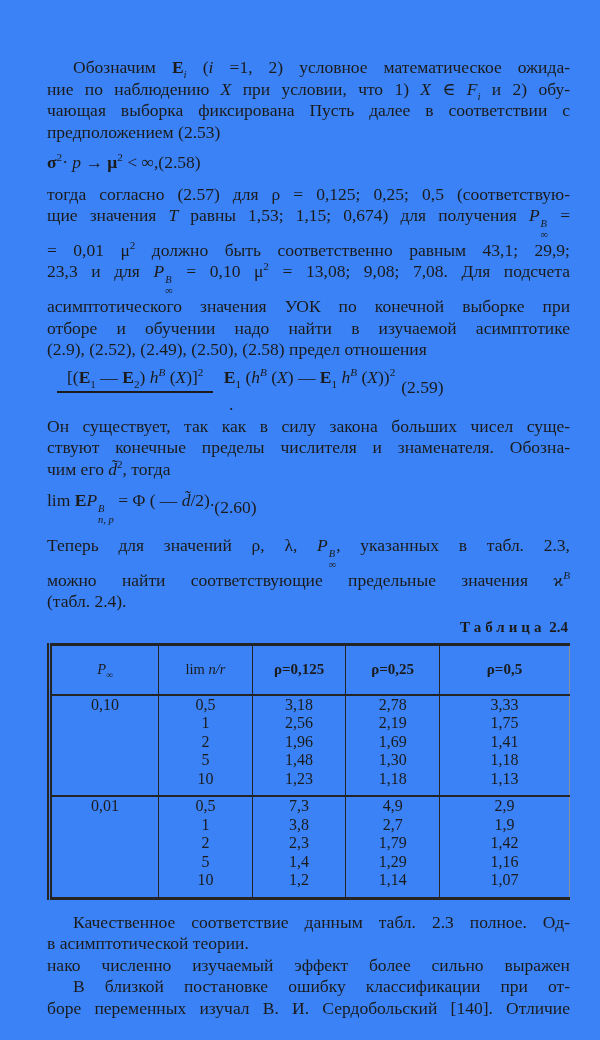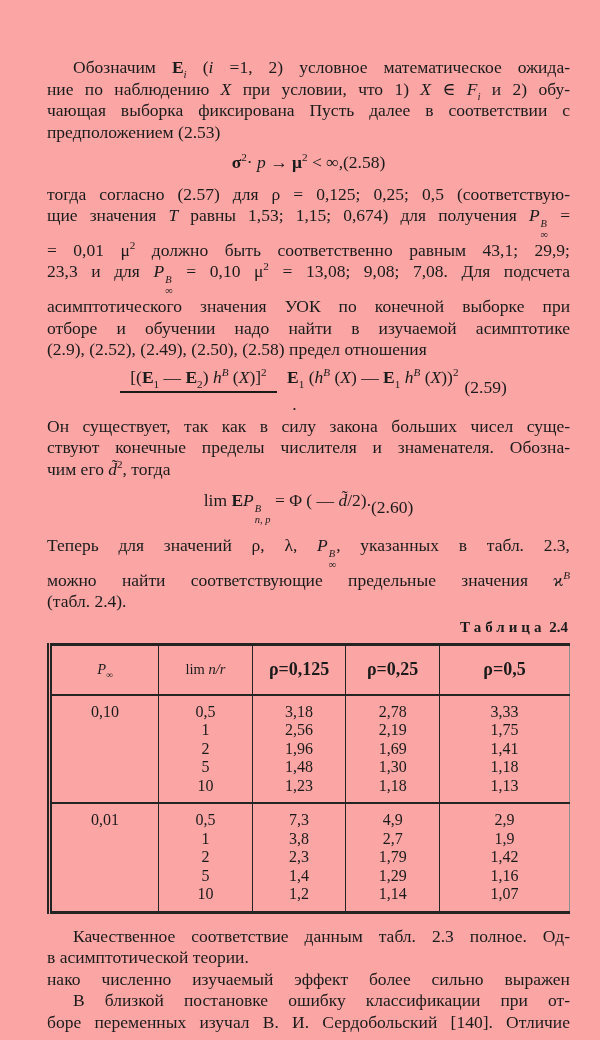--- a/index.html
+++ b/index.html
@@ -1,31 +1,31 @@
 <!DOCTYPE html>
 <html><head>
 <meta charset="utf-8">
 <style>
   html,body{margin:0;padding:0;background:#e8e8e6;}
   .page{
     position:relative;width:600px;height:1040px;margin:0 auto;
-    background:#fca5a5;color:#1b1b1b;overflow:hidden;
+    background:#3b82f6;color:#1b1b1b;overflow:hidden;
     font-family:"Liberation Serif","DejaVu Serif",serif;
     box-sizing:border-box;padding:57px 30px 0 47px;
     font-size:17.5px;line-height:21.5px;
   }
   .para{width:100%;}
   .ln{width:100%;}
   .jl{text-align:justify;text-align-last:justify;}
   .ind{text-indent:26px;}
   sup,sub{font-size:64%;line-height:0;}
   .ss{display:inline-flex;flex-direction:column;align-items:flex-start;
       vertical-align:-0.55em;font-size:60%;line-height:1.05;margin-left:1px;}
   
-  .eqrow{display:flex;justify-content:center;align-items:center;width:100%;}
+  .eqrow{display:flex;justify-content:flex-start;align-items:center;width:100%;}
   .eqnum{font-weight:normal;white-space:nowrap;}
   .eq258{margin:9px 0 10px 0;}
   .eq259{margin:6px 0 6px 0;}
   .eq260{margin:10px 0 10px 0;}
   .fracwrap{display:inline-flex;align-items:center;margin-left:10px;flex-direction:column;}
   .frac{display:inline-block;text-align:center;}
   .num{padding:0 10px 4px 10px;border-bottom:2px solid #1b1b1b;}
   .den{padding:4px 6px 0 6px;}
   .fper{margin-left:4px;transform:translateY(6px);}
   
@@ -34,24 +34,24 @@
   .tbl{
     width:100%;border-collapse:collapse;margin-top:5px;
     border-top:3px solid #242424;border-bottom:3px solid #242424;
     border-left:5px double #242424;border-right:1px solid #8f8f8f;
     font-size:16px;
   }
   .tbl th{
     border-bottom:2.5px solid #242424;padding:13px 4px;
     font-weight:normal;font-size:14.5px;text-align:center;
   }
-  .tbl th:nth-child(n+3){font-weight:bold;font-size:18px;}
+  .tbl th:nth-child(n+3){font-weight:bold;font-size:15px;}
   .tbl th:not(:last-child),.tbl td:not(:last-child){border-right:1.5px solid #242424;}
   .tbl td{text-align:center;padding:0 4px;line-height:18.5px;vertical-align:top;}
-  .tbl tbody tr:first-child td{padding-top:7px;}
+  .tbl tbody tr:first-child td{padding-top:0;}
   .tbl tbody tr:last-child td{padding-bottom:7px;}
   .tbl tbody + tbody{border-top:2.5px solid #242424;}
   .tbl td.pinf{vertical-align:top;}
   .after-table{margin-top:12px;}
   .pagenum{position:absolute;left:47px;top:1050px;font-size:17px;}
 </style>
 </head>
 <body>
 
 <div class="page">

